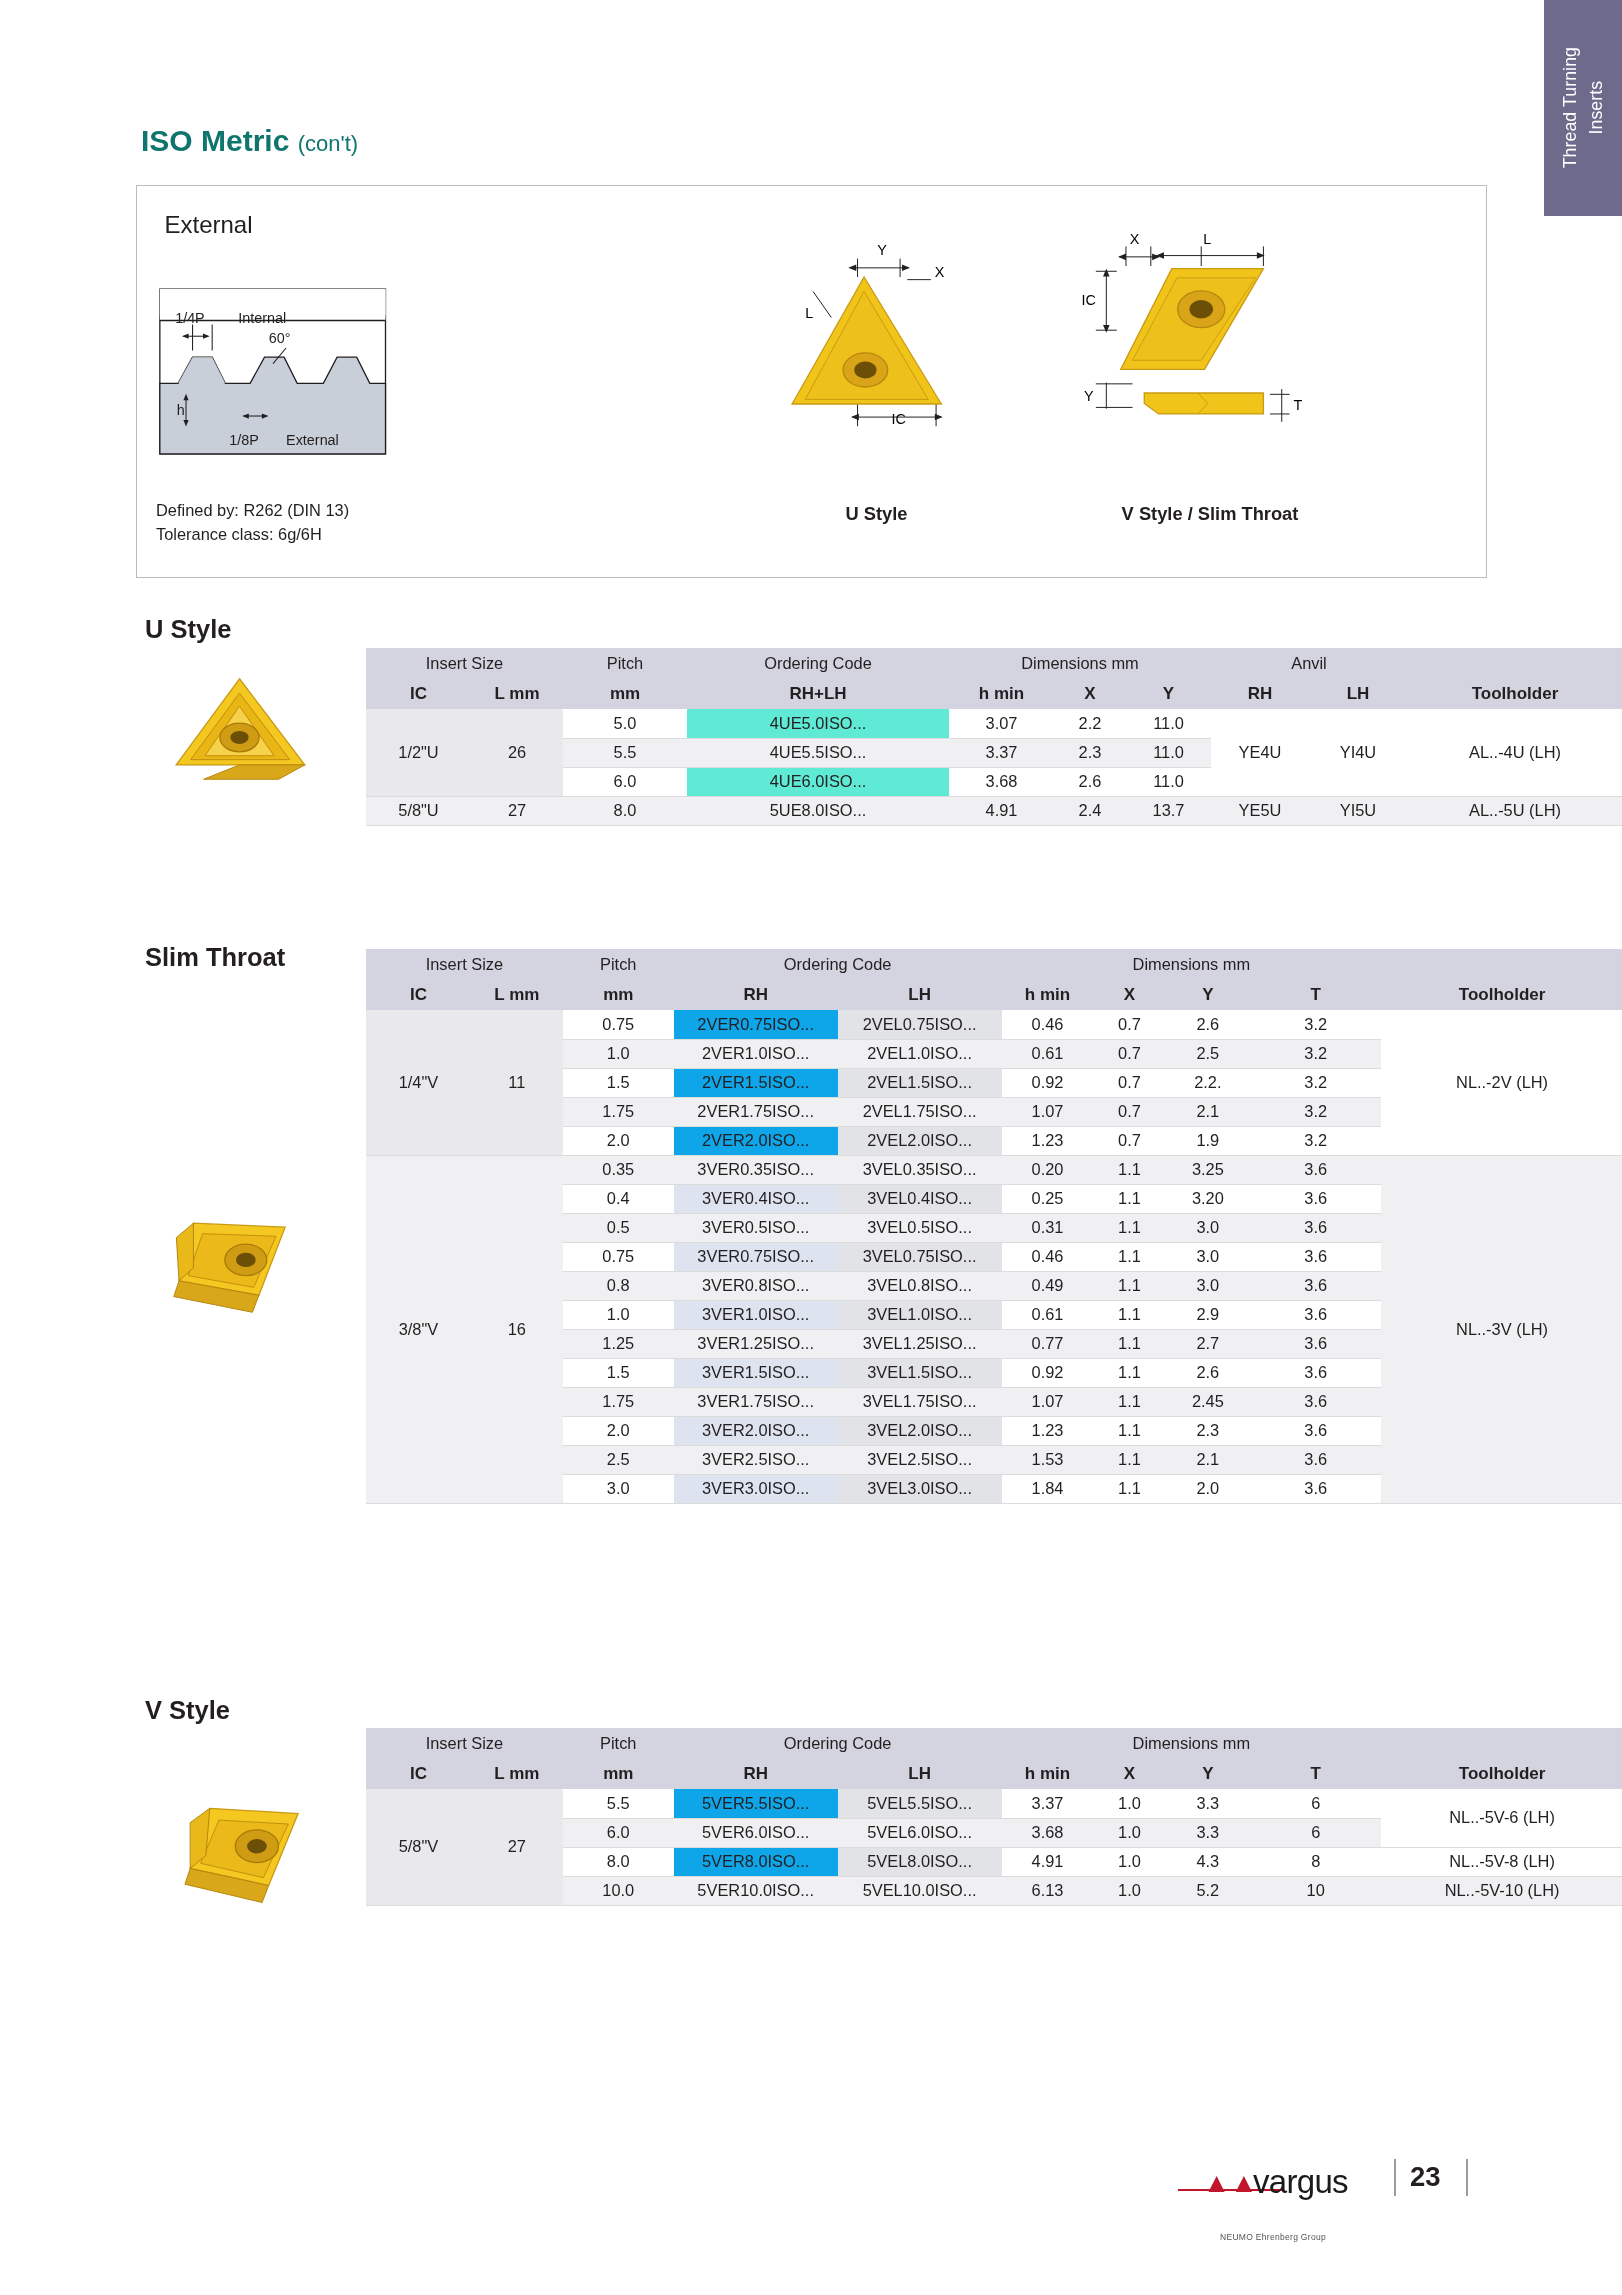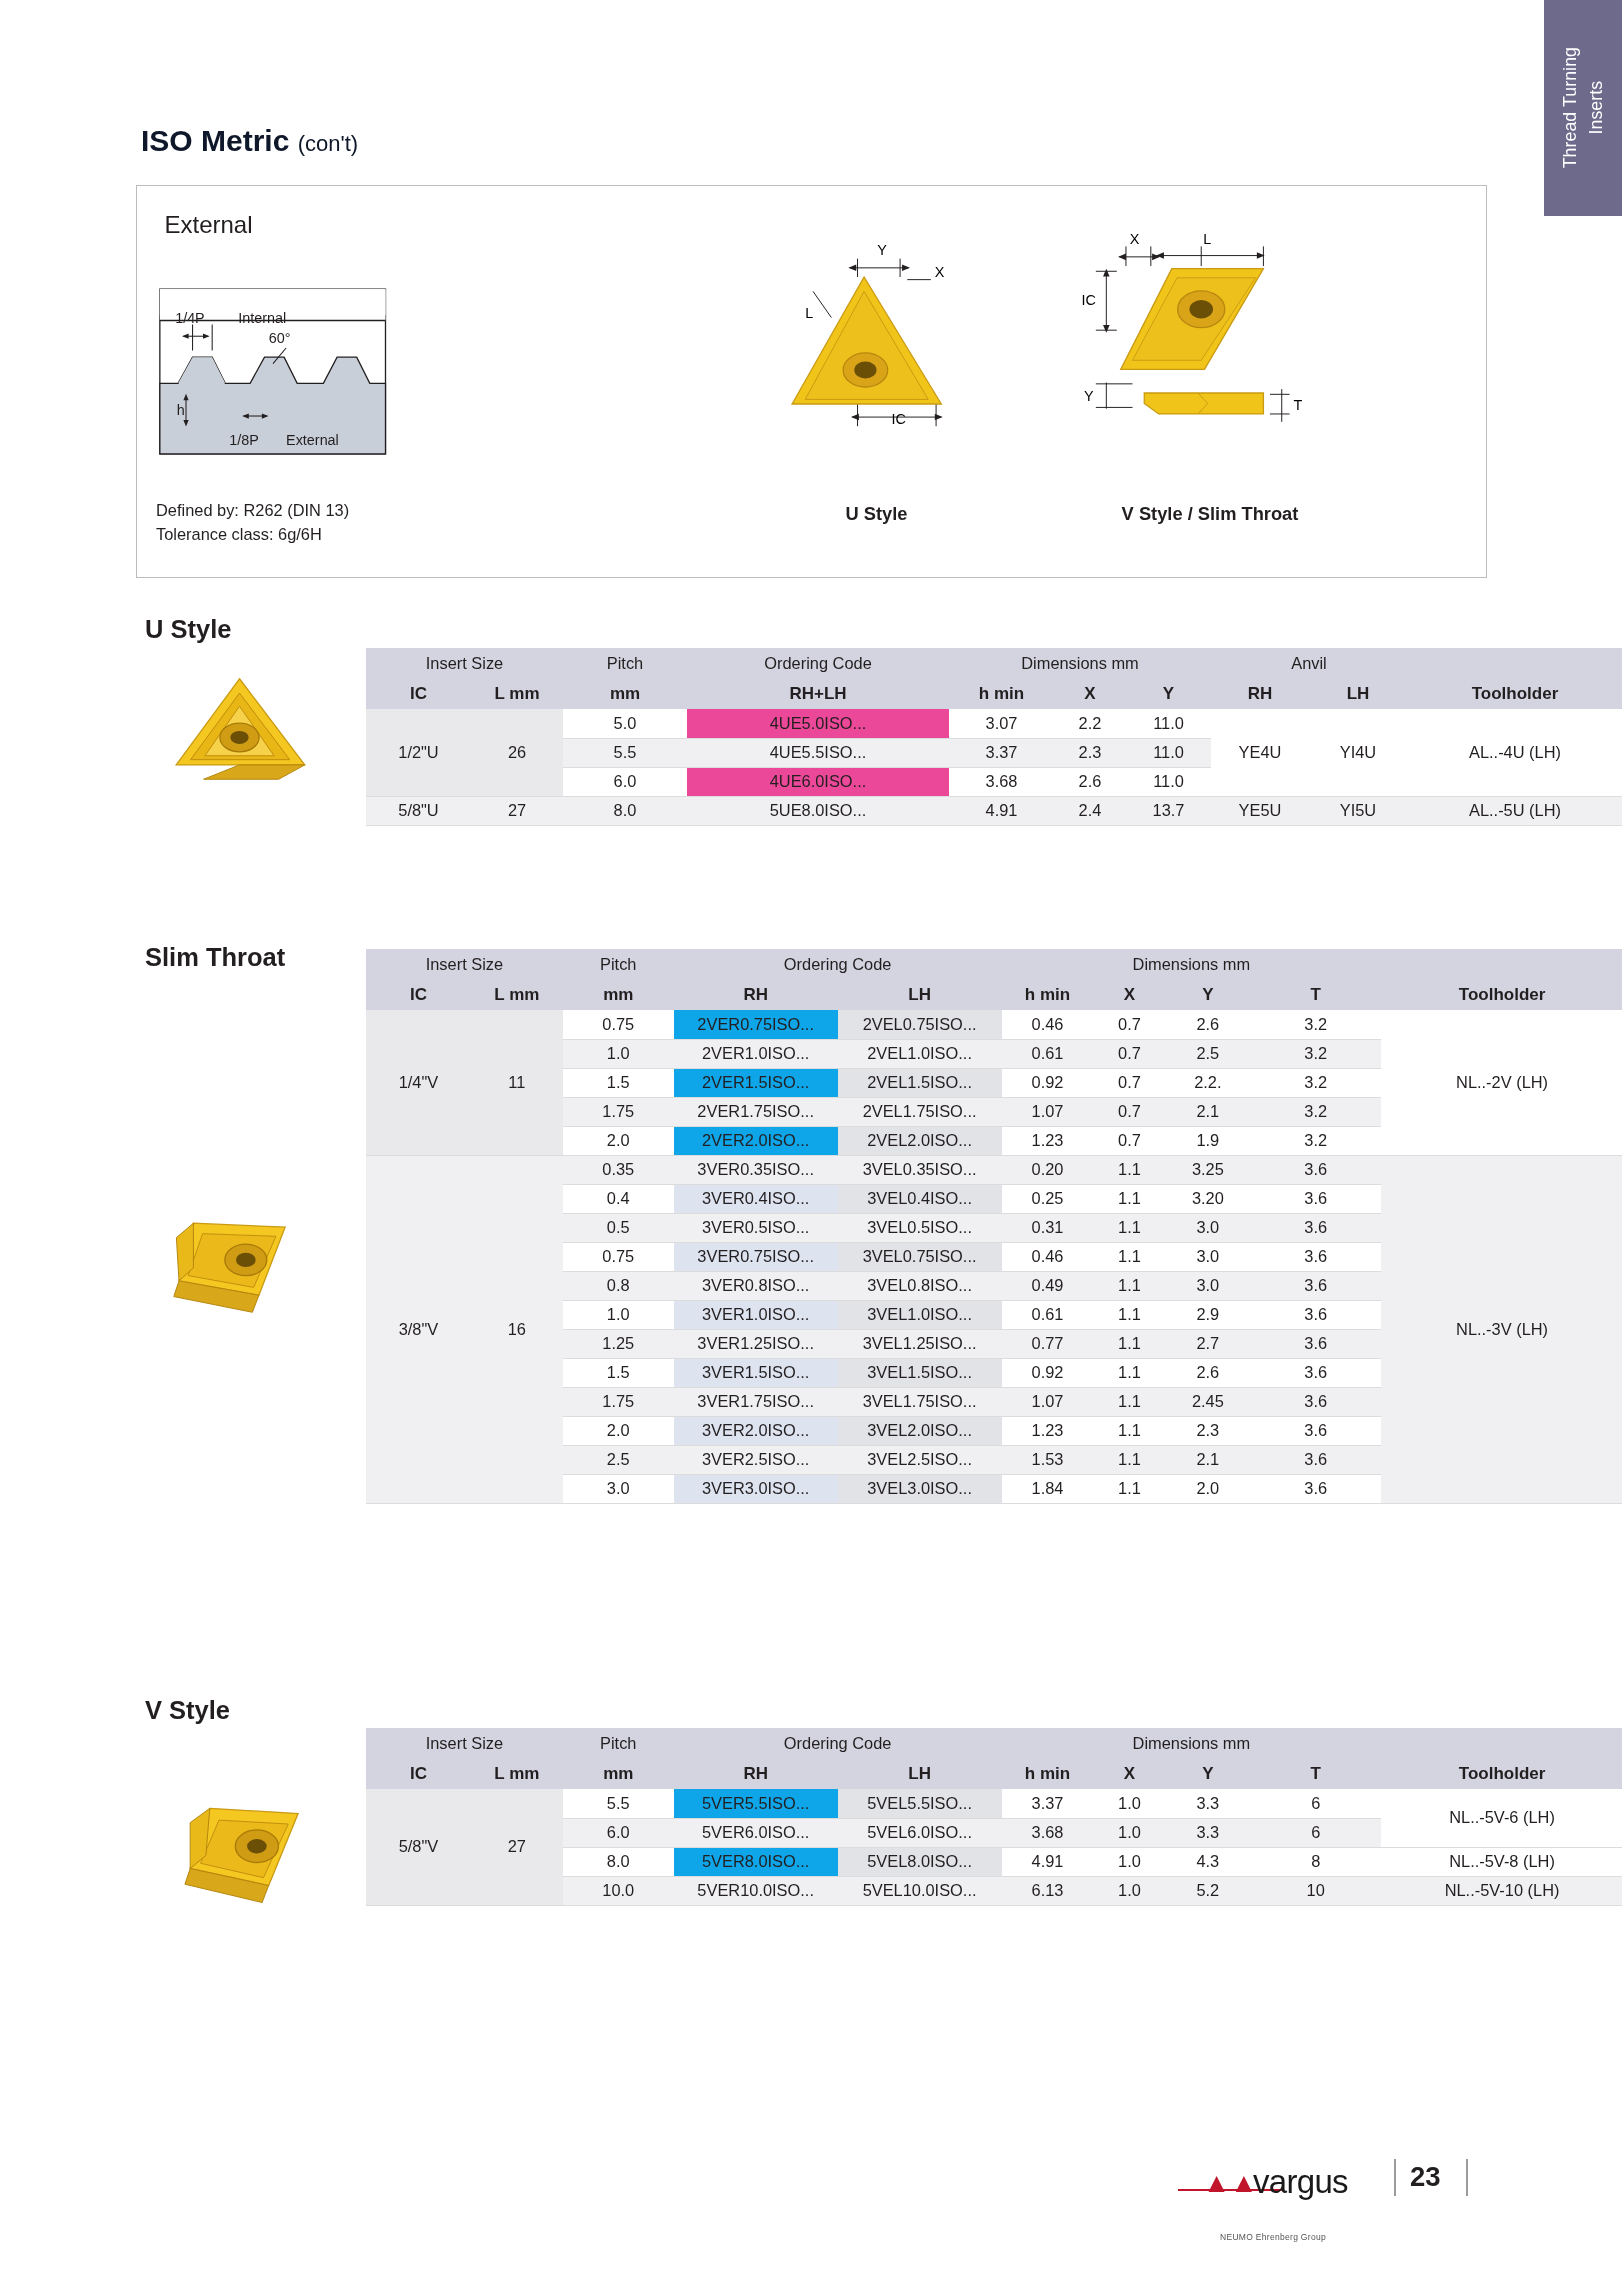--- a/index.html
+++ b/index.html
@@ -23,21 +23,21 @@
     white-space:nowrap;
     color:#ffffff;
     font-size:17.7px;
     line-height:1.45;
     text-align:center;
     letter-spacing:0.1px;
   }
   
   .page-title {
     position:absolute; left:141px; top:124px;
-    font-size:30px; font-weight:bold; color:#0f172a;
+    font-size:30px; font-weight:bold; color:#0f766e;
   }
   .page-title .sub { font-size:22px; font-weight:normal; }
 
   
   .external-box {
     position:absolute; left:136px; top:185px;
     width:1349px; height:391px;
     border:1.3px solid #bcbcbc;
     background:#ffffff;
   }
@@ -86,21 +86,21 @@
   }
   .hdr-band td, .hdr-band th { background:#d3d4e0; height:30px; font-size:16.4px; }
   .hdr-band2 td, .hdr-band2 th { background:#d3d4e0; height:31px; font-weight:bold; font-size:17px; }
   .tbl { position:absolute; }
   #tbl-u { left:366px; top:648px; }
   #tbl-slim { left:366px; top:949px; }
   #tbl-v { left:366px; top:1728px; }
 
   .row-alt td { background:#f0f0f2; }
   .cell-ic, .cell-l { background:#e9e9ec; }
-  .code-u { background:#ec4899; }
+  .code-u { background:#5eead4; }
   .code-u2 { background:#cfc0cd; }
   .code-b { background:#dde3ef; }
   .code-b2 { background:#0ea5e9; }
   .code-grey { background:#e2e3e6; }
   .rowline td { border-bottom:0.7px solid #dcdcdc; }
   .sep-top td { border-top:0.7px solid #b4b4b4; }
   .tall { height:29px; }
 
   
   .ins { position:absolute; }

